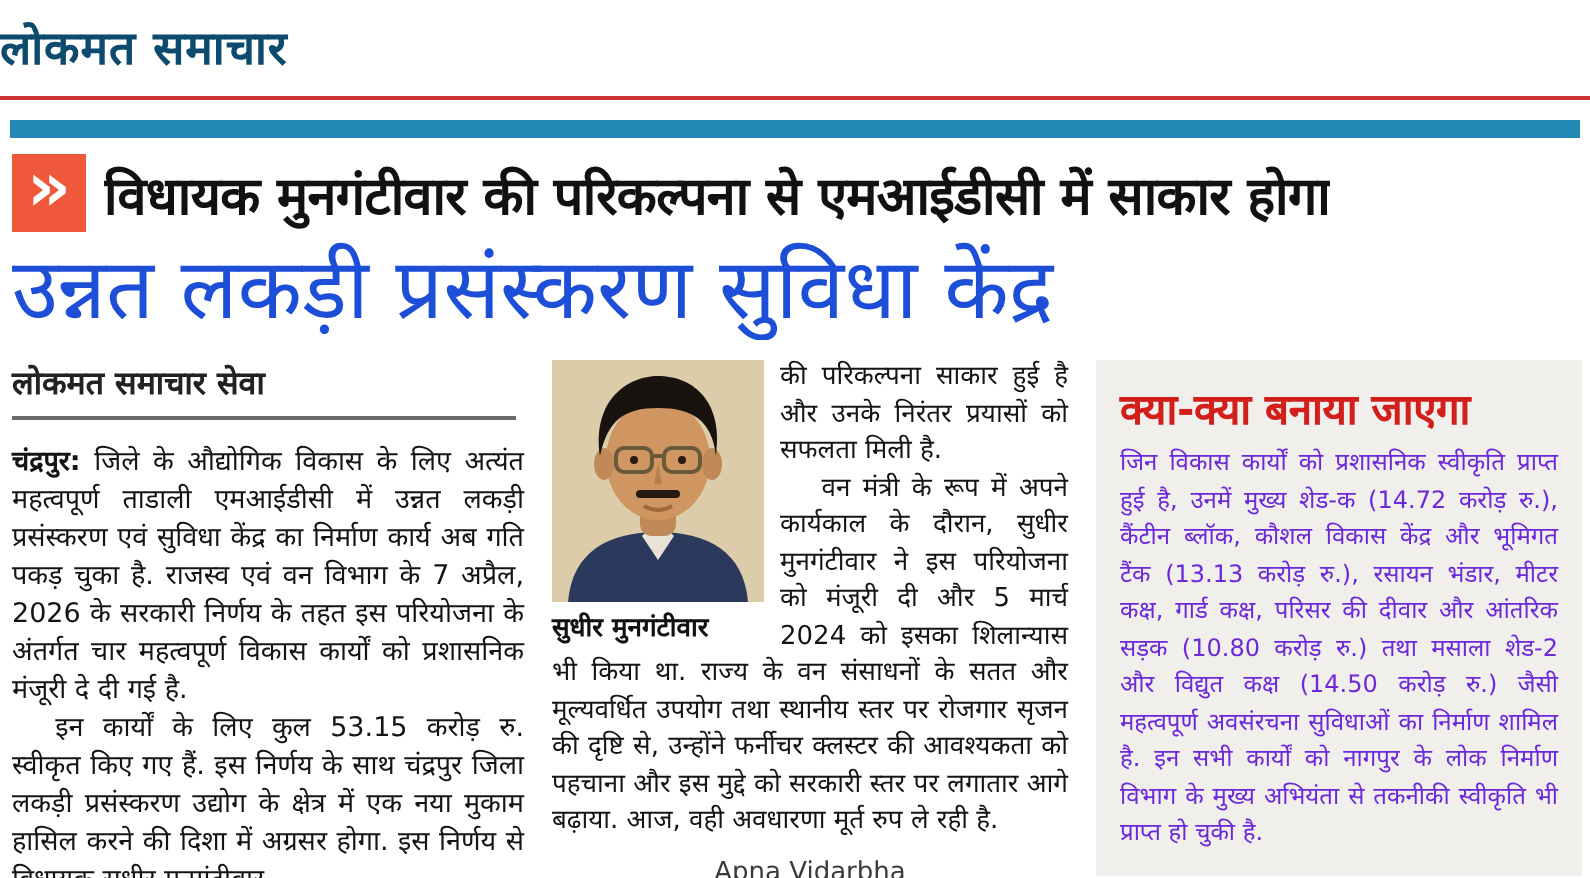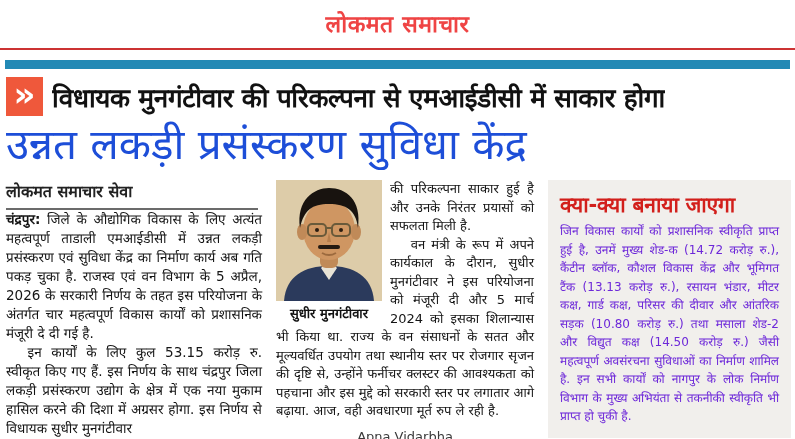--- a/index.html
+++ b/index.html
@@ -5,22 +5,22 @@
   * { margin: 0; padding: 0; box-sizing: border-box; }
   html, body { background: #ffffff; }
   body {
     width: 795px; height: 439px; overflow: hidden;
     font-family: "DejaVu Sans", sans-serif;
     color: #1a1a1a;
   }
   .page { width: 795px; height: 439px; position: relative; background: #fff; }
 
   .masthead {
-    text-align: center; padding-top: 7px;
-    font-size: 23px; font-weight: bold; color: #ef4444;
+    padding-top: 7px;
+    font-size: 23px; font-weight: bold; color: #0c4a6e;
     letter-spacing: 0.5px;
   }
   .red-rule { border-top: 2px solid #cc3333; margin-top: 9px; }
   .blue-bar { height: 9px; background: #2289b5; margin: 10px 5px 0 5px; }
 
   .kicker-row { display: flex; align-items: center; gap: 9px; margin: 8px 5px 0 6px; }
   .chevron-box {
     width: 37px; height: 39px; background: #ef583b; flex: 0 0 auto;
     display: flex; align-items: center; justify-content: center;
   }
@@ -34,32 +34,32 @@
     margin: 4px 6px 0 6px; line-height: 1.2; white-space: nowrap; overflow: hidden;
   }
 
   .columns { display: flex; gap: 14px; padding: 10px 4px 0 6px; }
   .col1 { width: 256px; flex: 0 0 auto; }
   .col2 { width: 258px; flex: 0 0 auto; }
   .col3 { width: 243px; flex: 0 0 auto; }
 
   .byline {
     font-size: 16px; font-weight: bold; color: #222;
-    border-bottom: 2px solid #6b6b6b; padding-bottom: 6px; margin-bottom: 0;
+    border-bottom: 2px solid #6b6b6b; padding-bottom: 6px; margin-bottom: 12px;
     width: 252px;
   }
   .body-text {
     font-size: 13.5px; line-height: 19px; text-align: justify; color: #141414;
   }
   .body-text.indent { text-indent: 1.6em; }
   .dateline { font-weight: bold; }
 
   .photo-block { float: left; width: 106px; margin: 0 8px 3px 0; }
   .photo-frame { width: 106px; height: 121px; display: block; background: #d9c7a3; }
-  .photo-caption { font-size: 13px; font-weight: bold; margin-top: 3px; color: #111; text-align: center; }
+  .photo-caption { font-size: 13px; font-weight: bold; margin-top: 3px; color: #111; }
 
   .col2 .body-text { font-size: 13px; line-height: 18.5px; }
 
   .scan-footer { clear: both; text-align: center; margin-top: 8px; color: #3a3a3a; }
   .scan-footer .src { font-size: 13px; }
 
   .info-box { background: #f1efec; padding: 10px 12px 12px 12px; min-height: 218px; }
   .info-box h3 { font-size: 21px; font-weight: bold; color: #d21f1b; margin-bottom: 4px; letter-spacing: -0.2px; }
   .info-box p { font-size: 12px; line-height: 18.5px; text-align: justify; color: #6d28d9; }
 </style>
@@ -78,21 +78,21 @@
       </div>
     <div class="kicker">विधायक मुनगंटीवार की परिकल्पना से एमआईडीसी में साकार होगा</div>
   </div>
 
   <div class="headline">उन्नत लकड़ी प्रसंस्करण सुविधा केंद्र</div>
 
   <div class="columns">
 
     <div class="col1">
       <div class="byline">लोकमत समाचार सेवा</div>
-      <p class="body-text"><span class="dateline">चंद्रपुर:</span><span> जिले के औद्योगिक विकास के लिए अत्यंत महत्वपूर्ण ताडाली एमआईडीसी में उन्नत लकड़ी प्रसंस्करण एवं सुविधा केंद्र का निर्माण कार्य अब गति पकड़ चुका है. राजस्व एवं वन विभाग के 5 अप्रैल, 2026 के सरकारी निर्णय के तहत इस परियोजना के अंतर्गत चार महत्वपूर्ण विकास कार्यों को प्रशासनिक मंजूरी दे दी गई है.</span></p>
+      <p class="body-text"><span class="dateline">चंद्रपुर:</span><span> जिले के औद्योगिक विकास के लिए अत्यंत महत्वपूर्ण ताडाली एमआईडीसी में उन्नत लकड़ी प्रसंस्करण एवं सुविधा केंद्र का निर्माण कार्य अब गति पकड़ चुका है. राजस्व एवं वन विभाग के 7 अप्रैल, 2026 के सरकारी निर्णय के तहत इस परियोजना के अंतर्गत चार महत्वपूर्ण विकास कार्यों को प्रशासनिक मंजूरी दे दी गई है.</span></p>
       <p class="body-text indent">इन कार्यों के लिए कुल 53.15 करोड़ रु. स्वीकृत किए गए हैं. इस निर्णय के साथ चंद्रपुर जिला लकड़ी प्रसंस्करण उद्योग के क्षेत्र में एक नया मुकाम हासिल करने की दिशा में अग्रसर होगा. इस निर्णय से विधायक सुधीर मुनगंटीवार</p>
     </div>
 
     <div class="col2">
       <div class="photo-block">
         <svg class="photo-frame" viewBox="0 0 106 121" xmlns="http://www.w3.org/2000/svg">
           <rect x="0" y="0" width="106" height="121" fill="#d9c7a3"></rect>
           <rect x="0" y="0" width="106" height="121" fill="#e6d6b4" opacity="0.35"></rect>
 
           <path d="M8,121 C10,96 28,86 53,86 C78,86 96,96 98,121 Z" fill="#2b3a5c"></path>

